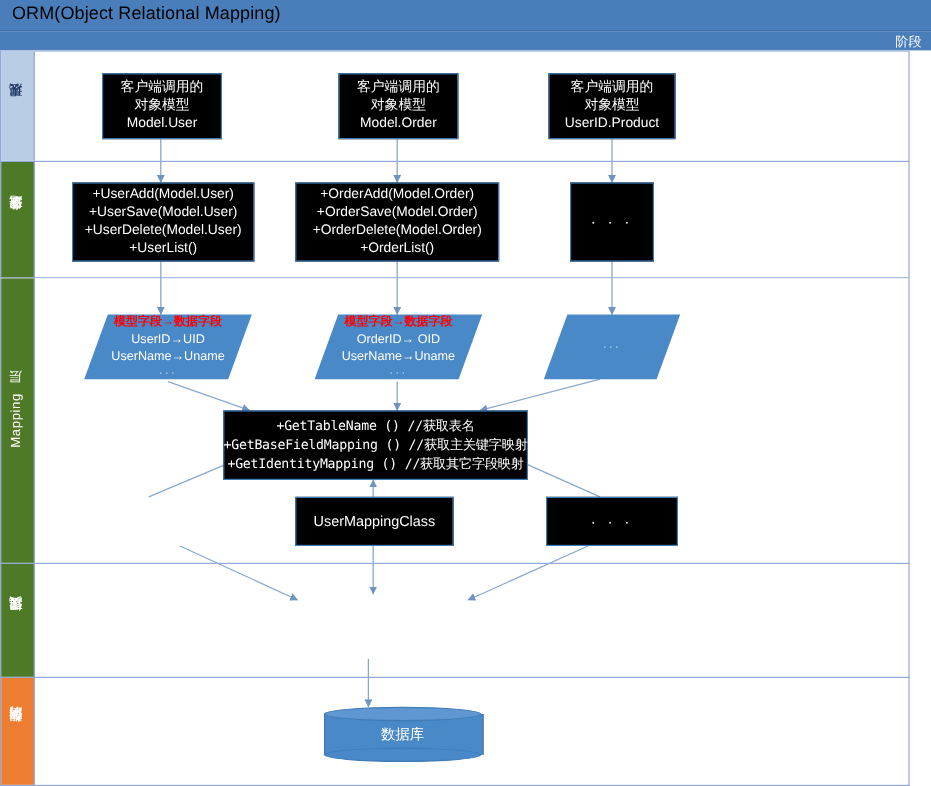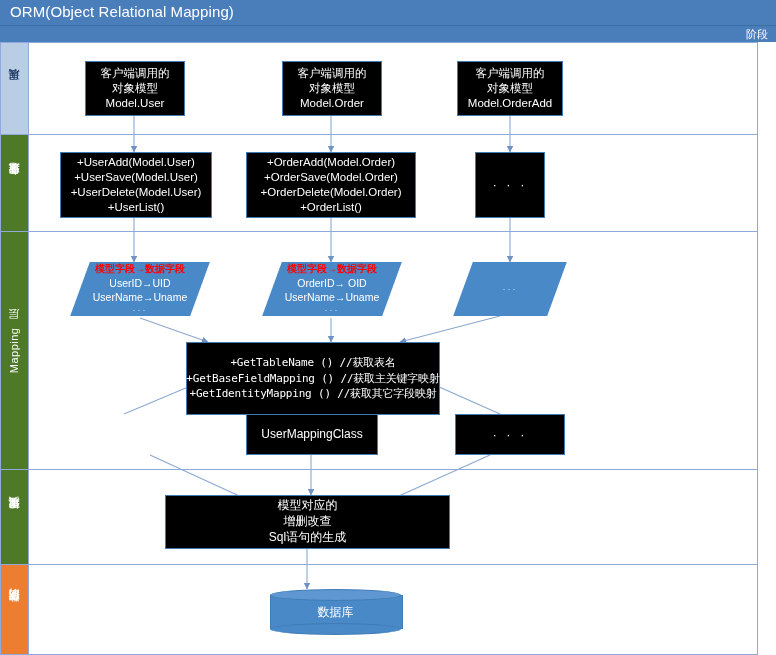--- a/index.html
+++ b/index.html
@@ -26,21 +26,21 @@
     left: 0; top: 0;
     width: 776px; height: 26px;
     background: #4a7ebb;
     border-bottom: 1px solid #3d6da6;
     box-sizing: border-box;
   }
   .title-bar .title-text {
     position: absolute;
     left: 10px; top: 3px;
     font-size: 15px;
-    color: #ffffff;
+    color: #000000;
     letter-spacing: 0.1px;
   }
   .phase-bar {
     position: absolute;
     left: 0; top: 26px;
     width: 776px; height: 16px;
     background: #4a7ebb;
     box-sizing: border-box;
     text-align: right;
   }
@@ -256,21 +256,21 @@
 
   <div class="node" style="left:282px; top:61px; width:100px; height:55px;">
     <span class="ln">客户端调用的</span>
     <span class="ln">对象模型</span>
     <span class="ln">Model.Order</span>
   </div>
 
   <div class="node" style="left:457px; top:61px; width:106px; height:55px;">
     <span class="ln">客户端调用的</span>
     <span class="ln">对象模型</span>
-    <span class="ln">Model.OrderAdd</span>
+    <span class="ln">UserID.Product</span>
   </div>
 
   <div class="node" style="left:60px; top:152px; width:152px; height:66px;">
     <span class="ln">+UserAdd(Model.User)</span>
     <span class="ln">+UserSave(Model.User)</span>
     <span class="ln">+UserDelete(Model.User)</span>
     <span class="ln">+UserList()</span>
   </div>
 
   <div class="node" style="left:246px; top:152px; width:170px; height:66px;">
@@ -301,40 +301,35 @@
       <span class="ell">···</span>
     </div>
   </div>
 
   <div class="para" style="left:463px; top:262px; width:94px; height:54px;">
     <div class="para-inner">
       <span class="ell">···</span>
     </div>
   </div>
 
-  <div class="node mono" style="left:186px; top:342px; width:254px; height:73px;">
+  <div class="node mono" style="left:186px; top:342px; width:254px; height:58px;">
     <span class="ln">+GetTableName () //获取表名</span>
     <span class="ln">+GetBaseFieldMapping () //获取主关键字映射</span>
     <span class="ln">+GetIdentityMapping () //获取其它字段映射</span>
   </div>
 
 
   <div class="node" style="left:246px; top:414px; width:132px; height:41px; font-size:12px;">
     <span class="ln">UserMappingClass</span>
   </div>
 
   <div class="node dots" style="left:455px; top:414px; width:110px; height:41px;">
     <span class="ln">· · ·</span>
   </div>
 
-  <div class="node" style="left:165px; top:495px; width:285px; height:54px; font-size:12px;">
-    <span class="ln">模型对应的</span>
-    <span class="ln">增删改查</span>
-    <span class="ln">Sql语句的生成</span>
-  </div>
 
   <div class="cyl" style="left:270px; top:589px; width:83px; height:46px;padding-left:48px;">
     <div class="cyl-body"></div>
     <div class="cyl-bot"></div>
     <div class="cyl-top"></div>
     <div class="cyl-label">
       <span>数据库</span>
     </div>
   </div>
 

